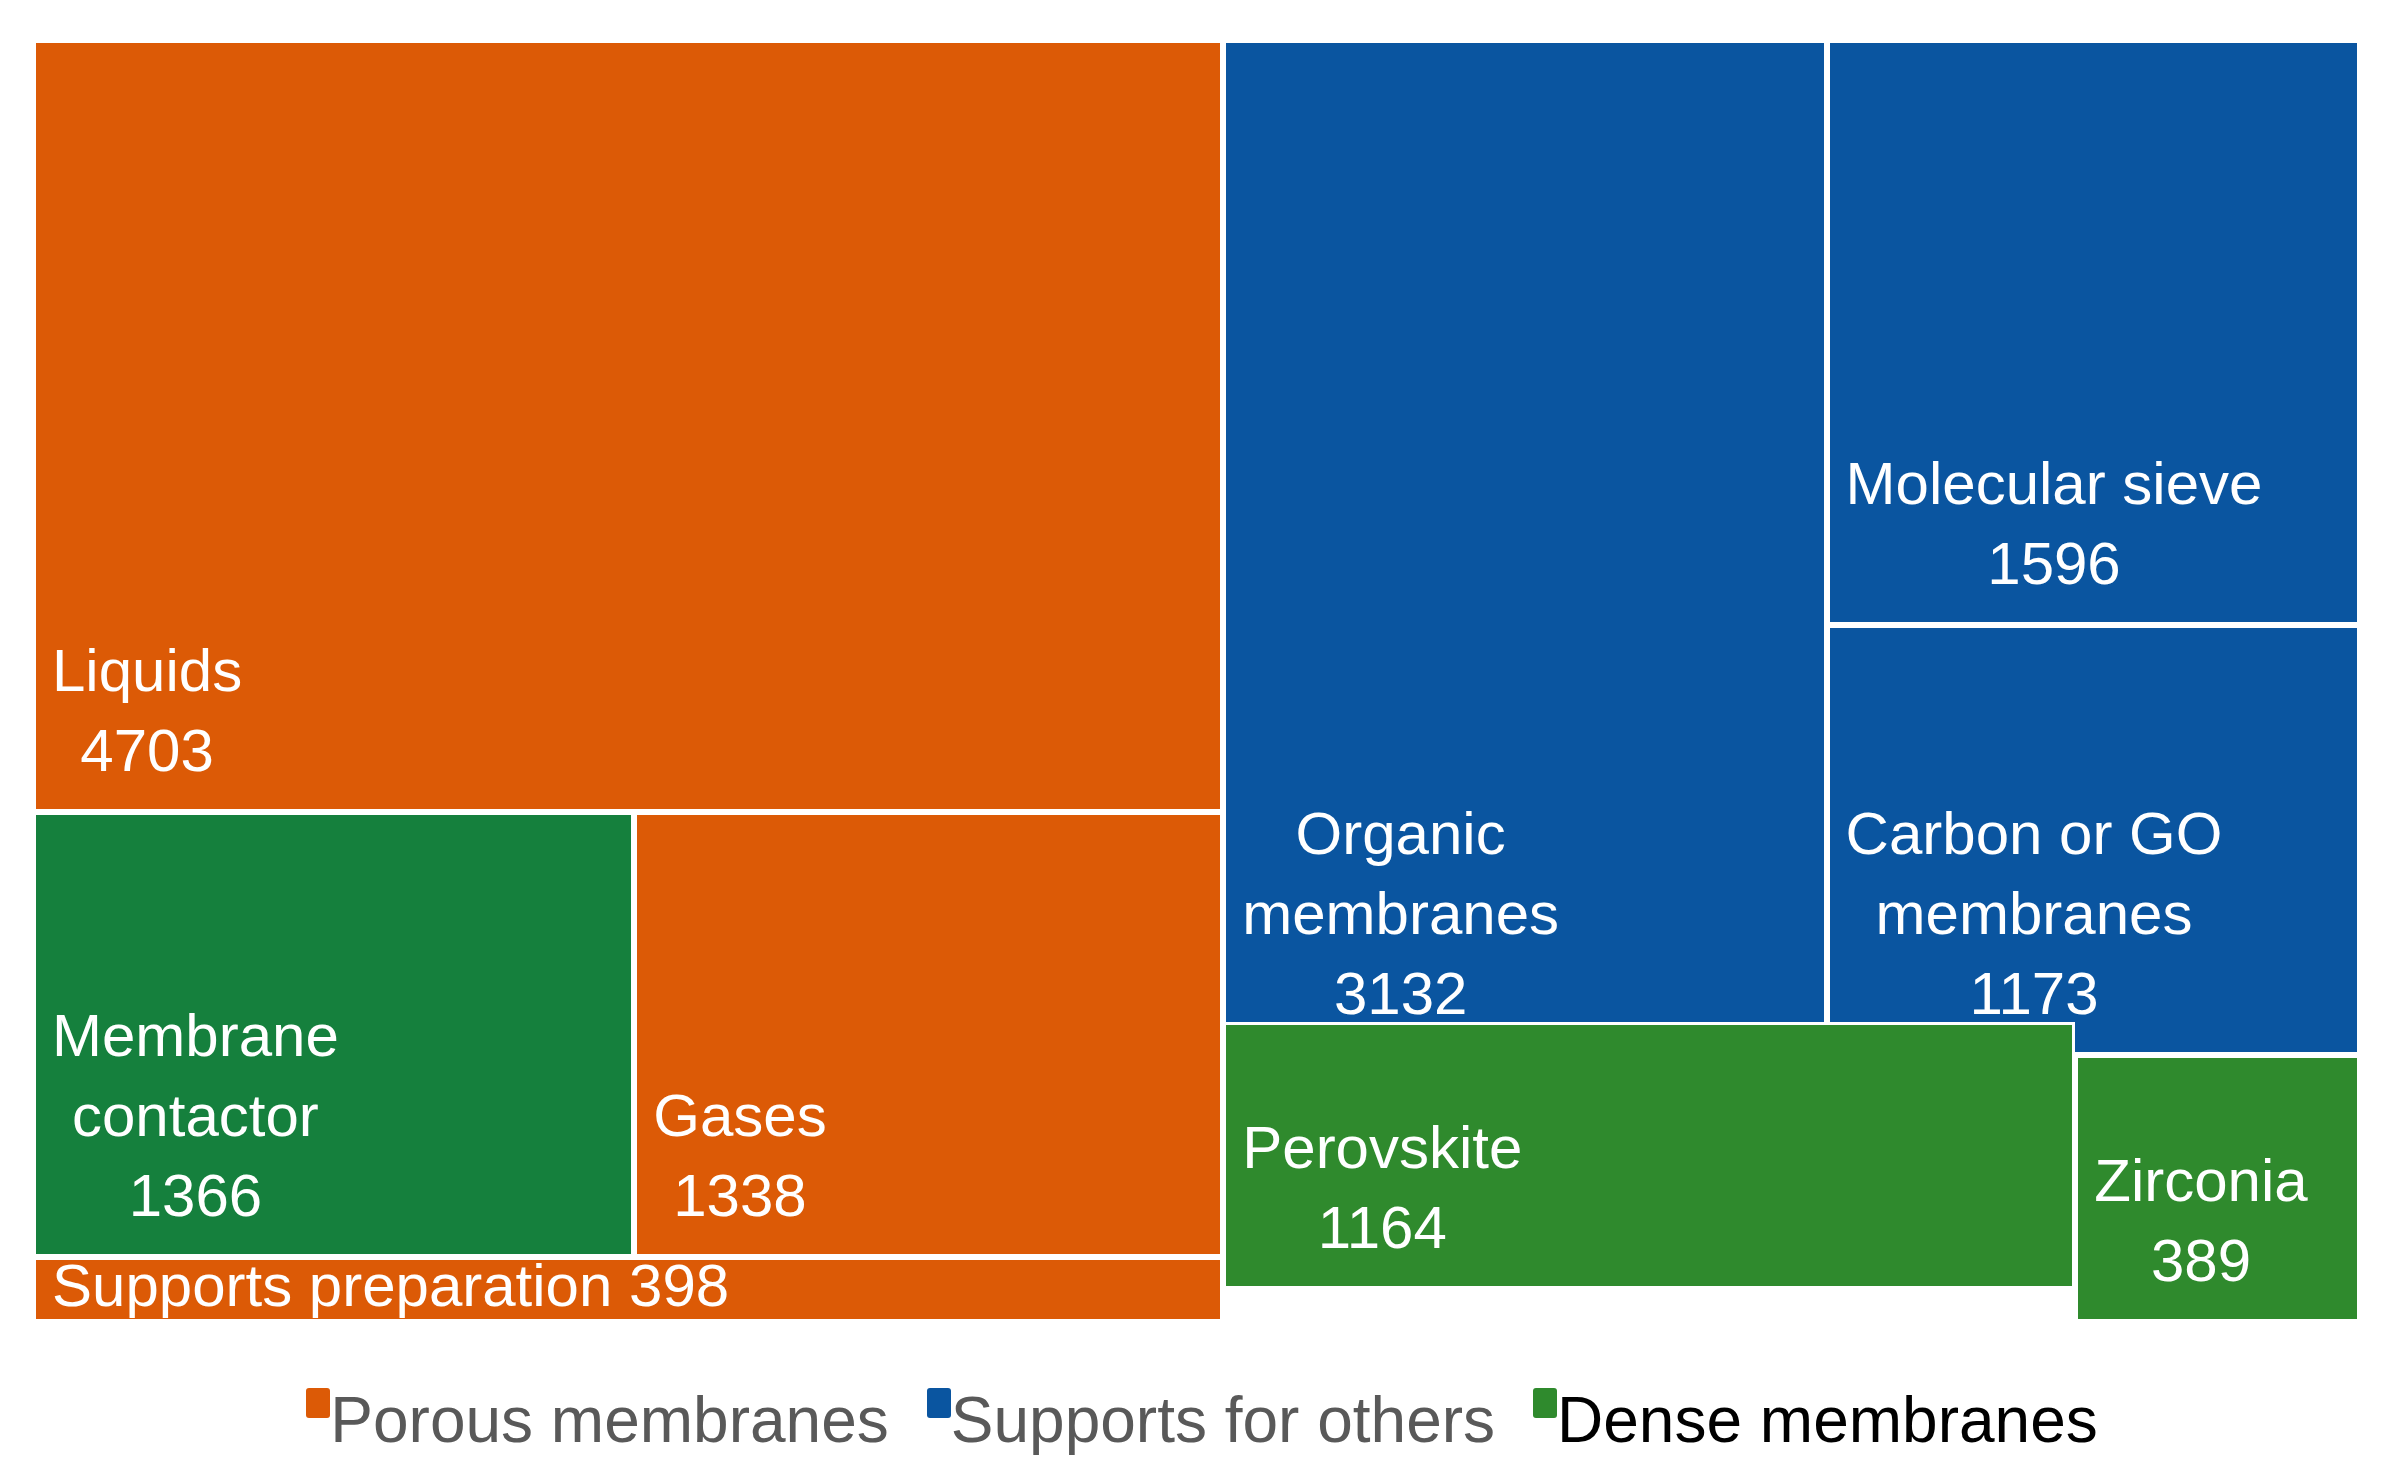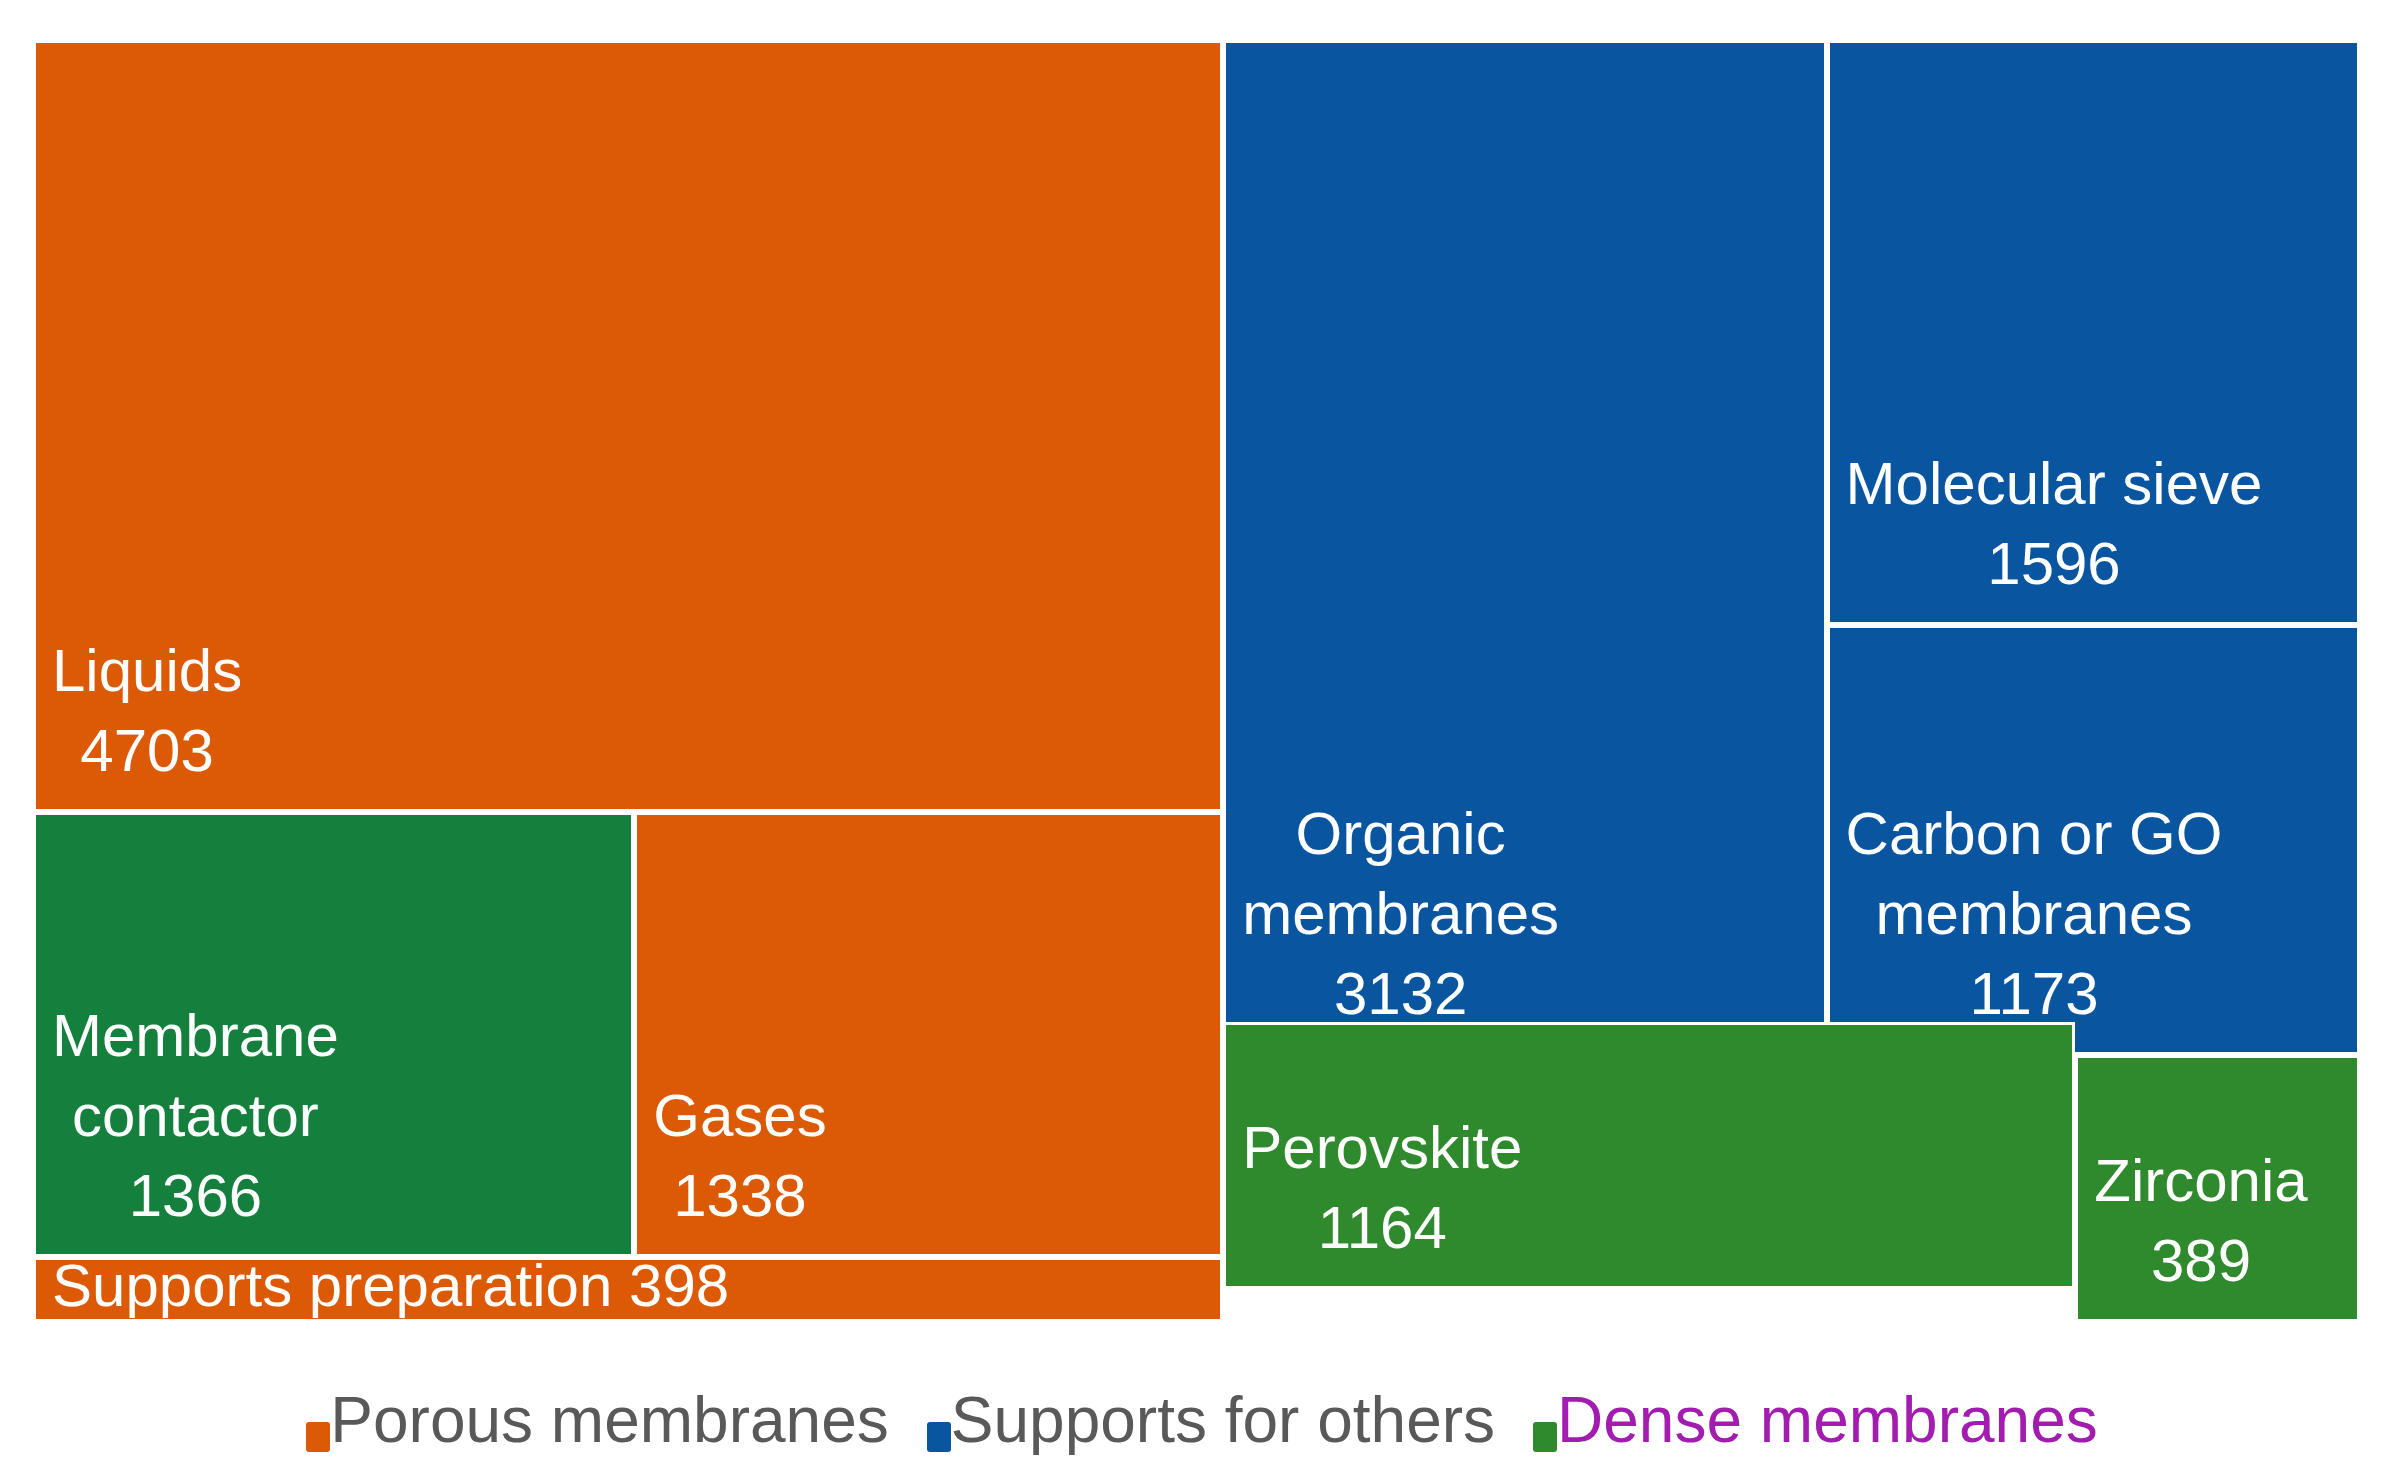--- a/index.html
+++ b/index.html
@@ -27,21 +27,21 @@
     line-height:80px;
     white-space:nowrap;
     display:inline-block;
   }
   .legend{
     position:absolute;left:0;top:1368px;width:2404px;height:104px;
     display:flex;justify-content:center;align-items:center;
     gap:38px;
   }
   .legend-item{
-    display:flex;align-items:flex-end;
+    display:flex;align-items:flex-start;
     font-size:64px;line-height:1;
   }
   .swatch{
     width:24px;height:30px;border-radius:3px;flex:0 0 auto;
   }
 </style>
 </head>
 <body>
 
 <div class="page">
@@ -105,18 +105,18 @@
     </div>
   <div class="legend" id="legend">
       <div class="legend-item" style="color: rgb(89, 89, 89);">
         <span class="swatch" style="background: rgb(220, 90, 6);"></span>
         <span>Porous membranes</span>
       </div>
       <div class="legend-item" style="color: rgb(89, 89, 89);">
         <span class="swatch" style="background: rgb(10, 85, 160);"></span>
         <span>Supports for others</span>
       </div>
-      <div class="legend-item" style="color: #a21caf;">
+      <div class="legend-item" style="color: #000000;">
         <span class="swatch" style="background: rgb(47, 138, 45);"></span>
         <span>Dense membranes</span>
       </div>
     </div>
 </div>
 
 </body></html>

